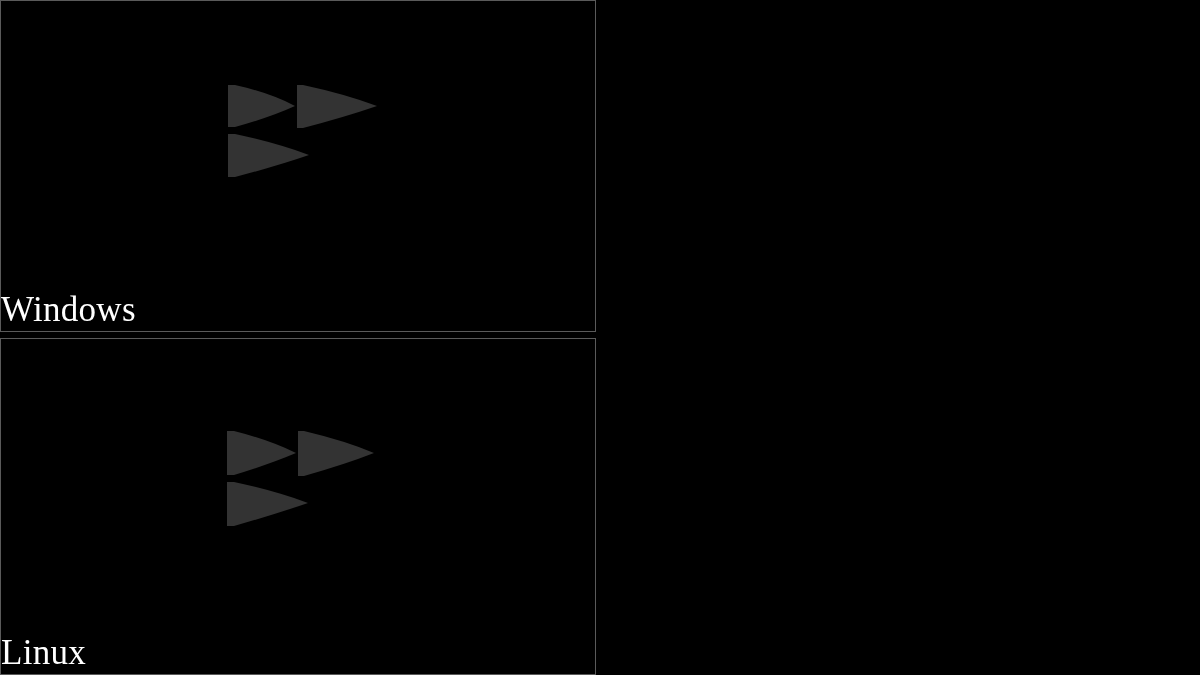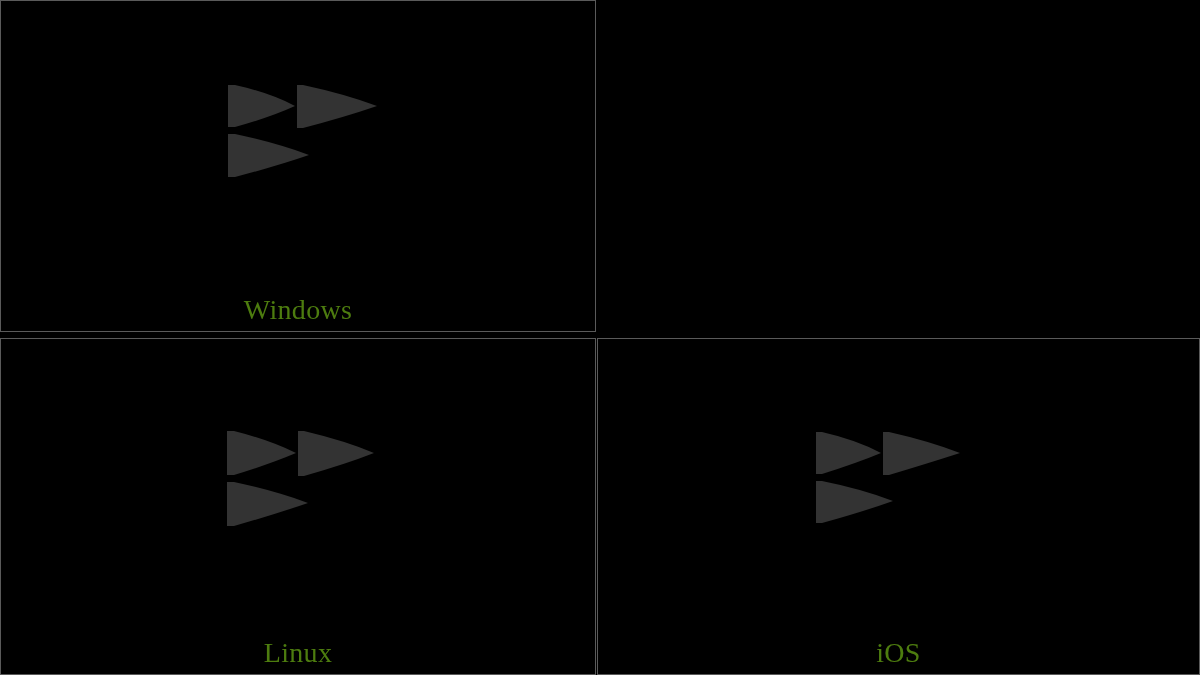--- a/index.html
+++ b/index.html
@@ -43,23 +43,23 @@
     right: 0;
     top: 0;
     bottom: 42px;
   }
 
   .platform-label {
     position: absolute;
     left: 0;
     right: 0;
     bottom: 6px;
-    text-align: center;
-    color: #4d7c0f;
-    font-size: 28px;
+    text-align: left;
+    color: #ffffff;
+    font-size: 35px;
     line-height: 30px;
     font-family: "Liberation Serif", "DejaVu Serif", serif;
     letter-spacing: 0.3px;
     user-select: none;
   }
 
   
   .cuneiform {
     position: absolute;
     display: block;
@@ -124,24 +124,14 @@
     <div class="glyph-stage">
       <svg class="cuneiform" viewBox="0 0 153 102">
         <path d="M 3,4 L 3,48 L 10,48 Q 46,37 72,26 Q 46,13 10,4 Z" fill="#333333"></path>
         <path d="M 74,4 L 74,49 L 80,49 Q 122,37 150,26 Q 122,14 80,4 Z" fill="#333333"></path>
         <path d="M 3,55 L 3,99 L 10,99 Q 52,87 84,76 Q 52,64 10,55 Z" fill="#333333"></path>
       </svg>
     </div>
     <div class="platform-label">Linux</div>
   </div>
 
-  <div class="panel p-br">
-    <div class="glyph-stage">
-      <svg class="cuneiform" viewBox="0 0 150 100">
-        <path d="M 3,4 L 3,46 L 9,46 Q 44,35 68,25 Q 44,12 9,4 Z" fill="#333333"></path>
-        <path d="M 70,4 L 70,47 L 76,47 Q 116,35 147,25 Q 116,13 76,4 Z" fill="#333333"></path>
-        <path d="M 3,53 L 3,95 L 9,95 Q 49,84 80,73 Q 49,61 9,53 Z" fill="#333333"></path>
-      </svg>
-    </div>
-    <div class="platform-label">iOS</div>
-  </div>
 
 </div>
 
 </body></html>

